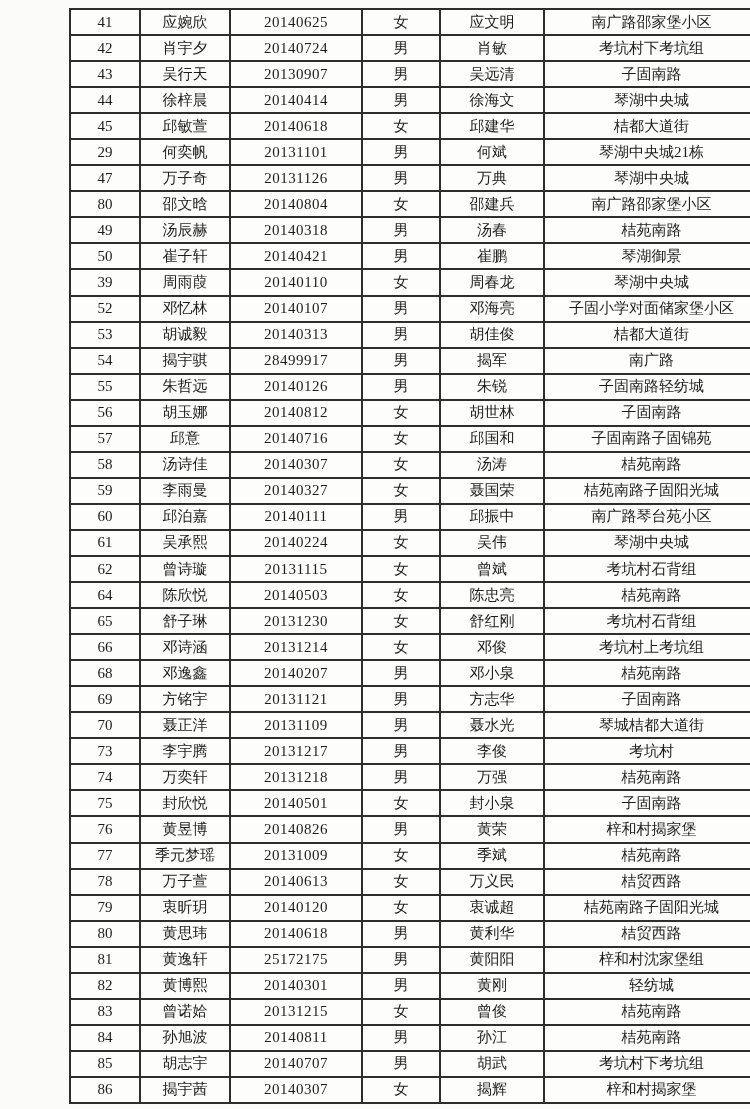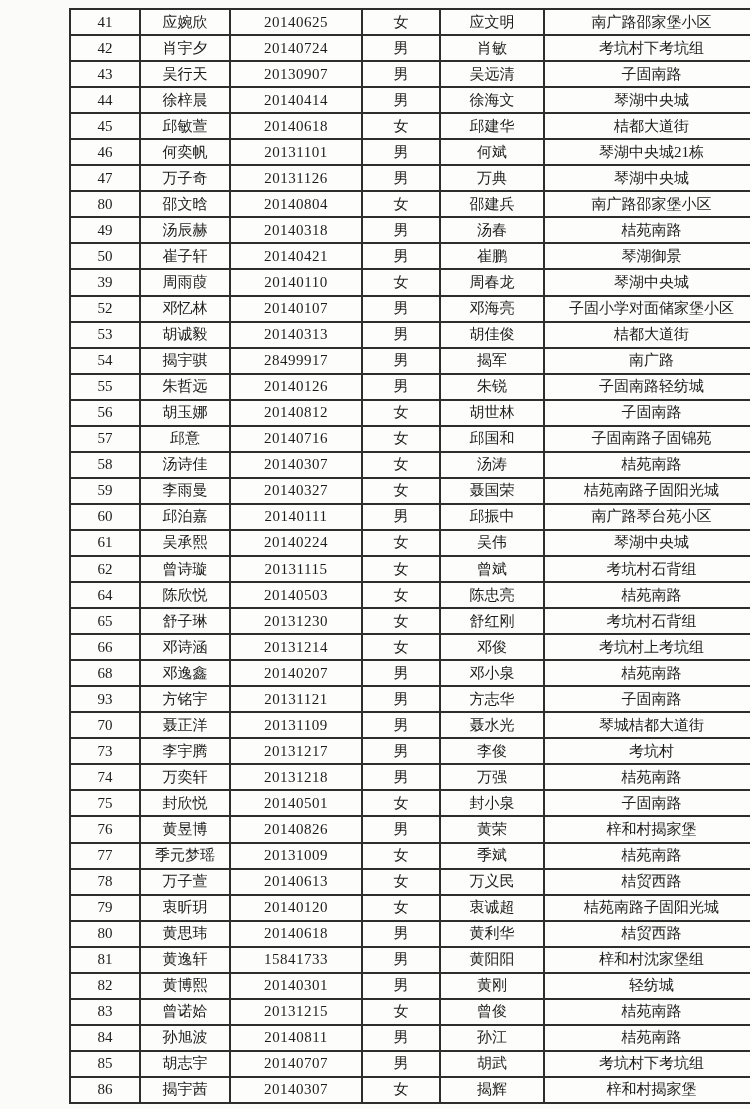--- a/index.html
+++ b/index.html
@@ -95,21 +95,21 @@
         </tr>
         <tr data-name="table-row">
           <td data-name="row-number-cell">45</td>
           <td data-name="child-name-cell">邱敏萱</td>
           <td data-name="birth-date-cell">20140618</td>
           <td data-name="gender-cell">女</td>
           <td data-name="parent-name-cell">邱建华</td>
           <td data-name="address-cell">桔都大道街</td>
         </tr>
         <tr data-name="table-row">
-          <td data-name="row-number-cell">46</td>
+          <td data-name="row-number-cell">29</td>
           <td data-name="child-name-cell">何奕帆</td>
           <td data-name="birth-date-cell">20131101</td>
           <td data-name="gender-cell">男</td>
           <td data-name="parent-name-cell">何斌</td>
           <td data-name="address-cell">琴湖中央城21栋</td>
         </tr>
         <tr data-name="table-row">
           <td data-name="row-number-cell">47</td>
           <td data-name="child-name-cell">万子奇</td>
           <td data-name="birth-date-cell">20131126</td>
@@ -263,21 +263,21 @@
         </tr>
         <tr data-name="table-row">
           <td data-name="row-number-cell">68</td>
           <td data-name="child-name-cell">邓逸鑫</td>
           <td data-name="birth-date-cell">20140207</td>
           <td data-name="gender-cell">男</td>
           <td data-name="parent-name-cell">邓小泉</td>
           <td data-name="address-cell">桔苑南路</td>
         </tr>
         <tr data-name="table-row">
-          <td data-name="row-number-cell">93</td>
+          <td data-name="row-number-cell">69</td>
           <td data-name="child-name-cell">方铭宇</td>
           <td data-name="birth-date-cell">20131121</td>
           <td data-name="gender-cell">男</td>
           <td data-name="parent-name-cell">方志华</td>
           <td data-name="address-cell">子固南路</td>
         </tr>
         <tr data-name="table-row">
           <td data-name="row-number-cell">70</td>
           <td data-name="child-name-cell">聂正洋</td>
           <td data-name="birth-date-cell">20131109</td>
@@ -345,21 +345,21 @@
           <td data-name="row-number-cell">80</td>
           <td data-name="child-name-cell">黄思玮</td>
           <td data-name="birth-date-cell">20140618</td>
           <td data-name="gender-cell">男</td>
           <td data-name="parent-name-cell">黄利华</td>
           <td data-name="address-cell">桔贸西路</td>
         </tr>
         <tr data-name="table-row">
           <td data-name="row-number-cell">81</td>
           <td data-name="child-name-cell">黄逸轩</td>
-          <td data-name="birth-date-cell">15841733</td>
+          <td data-name="birth-date-cell">25172175</td>
           <td data-name="gender-cell">男</td>
           <td data-name="parent-name-cell">黄阳阳</td>
           <td data-name="address-cell">梓和村沈家堡组</td>
         </tr>
         <tr data-name="table-row">
           <td data-name="row-number-cell">82</td>
           <td data-name="child-name-cell">黄博熙</td>
           <td data-name="birth-date-cell">20140301</td>
           <td data-name="gender-cell">男</td>
           <td data-name="parent-name-cell">黄刚</td>

